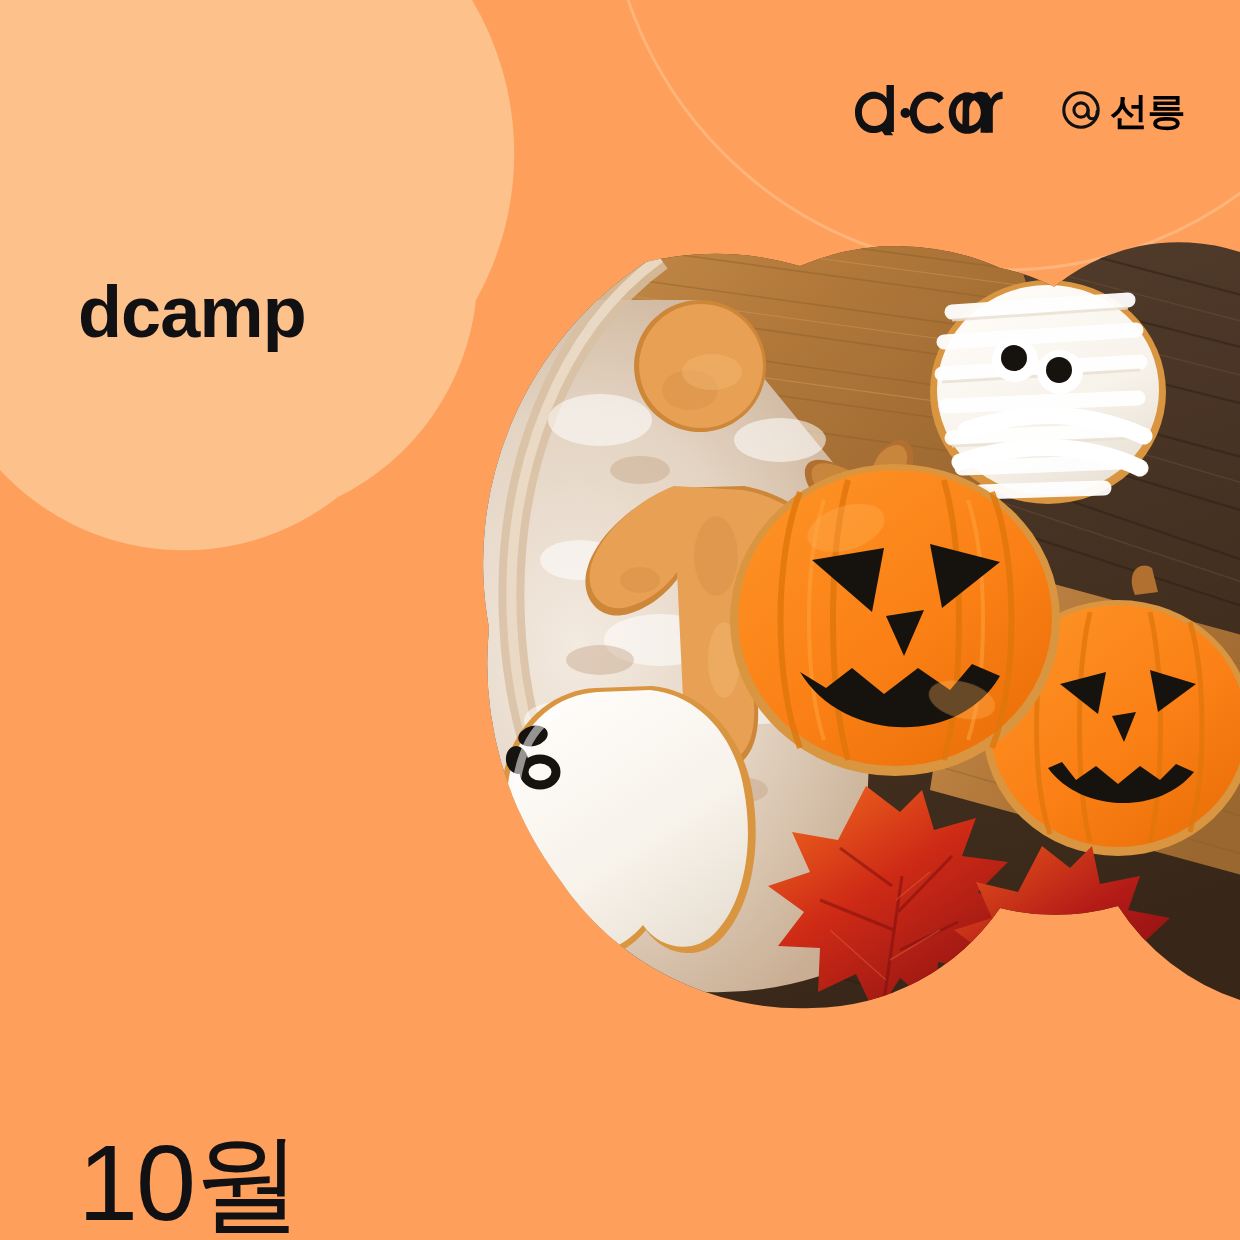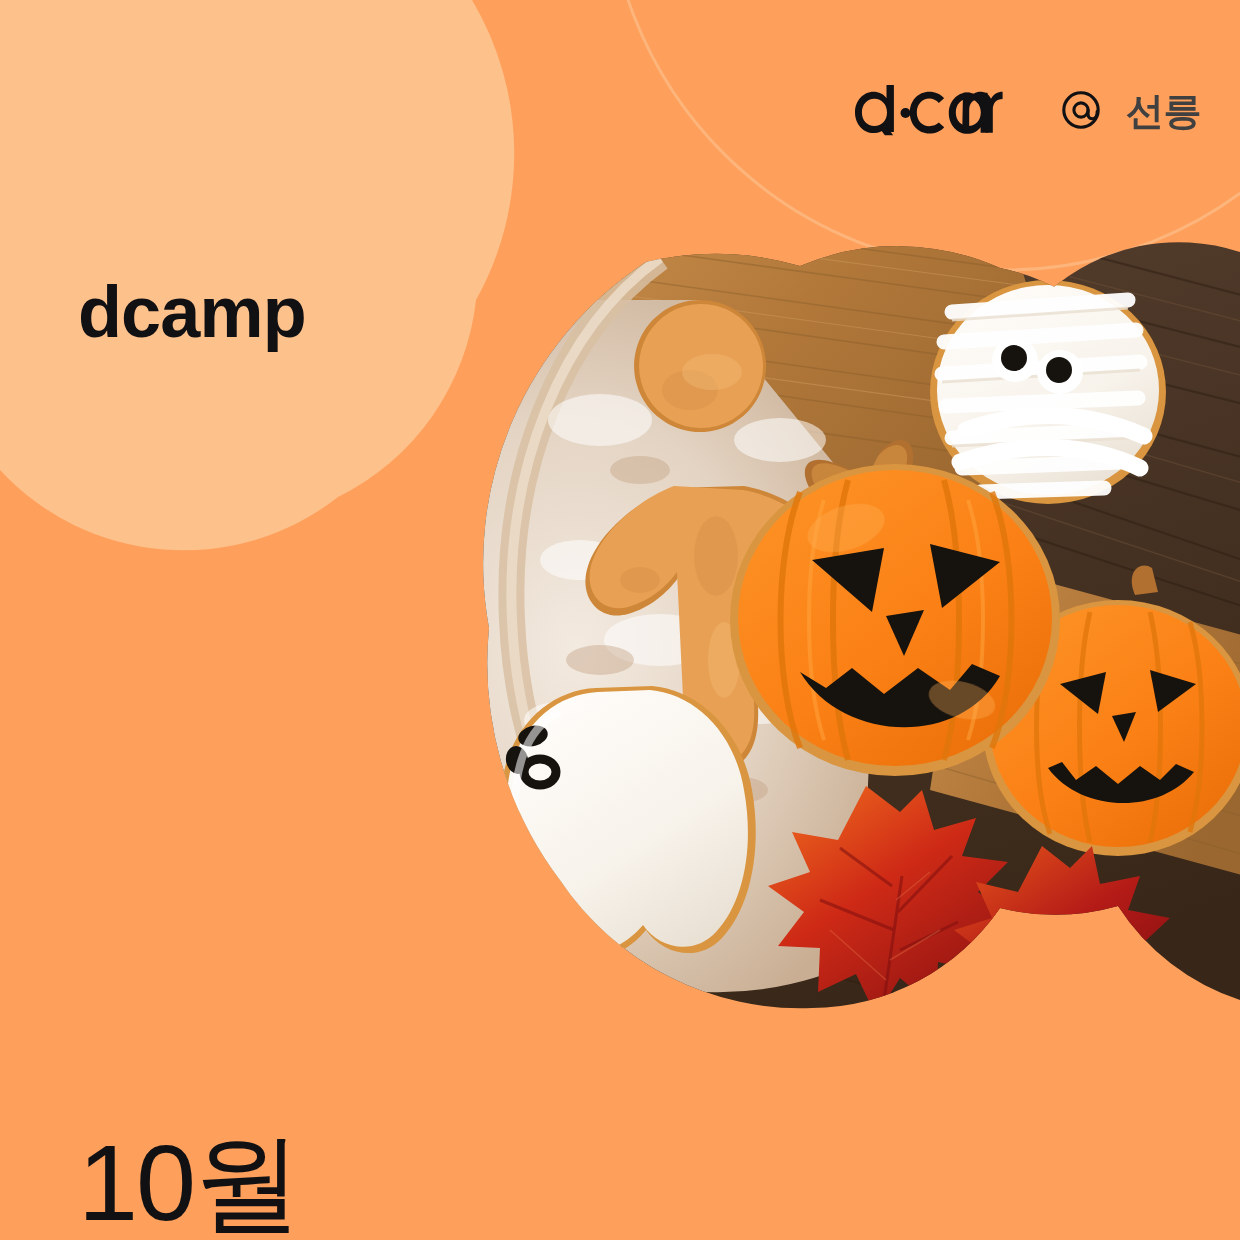--- a/index.html
+++ b/index.html
@@ -63,22 +63,22 @@
     top: 84px;
     z-index: 45;
     display: flex;
     align-items: center;
     gap: 30px;
   }
   .logo-mark { display: block; }
   .logo-venue {
     display: flex;
     align-items: center;
-    gap: 25px;
-    color: #404040;
+    gap: 9px;
+    color: #000000;
     font-size: 38px;
     font-weight: 700;
     letter-spacing: -0.01em;
     line-height: 1;
   }
   .at-glyph { display: block; }
   .venue-name { display: block; transform: translateY(1px); }
 </style>
 </head>
 <body>

